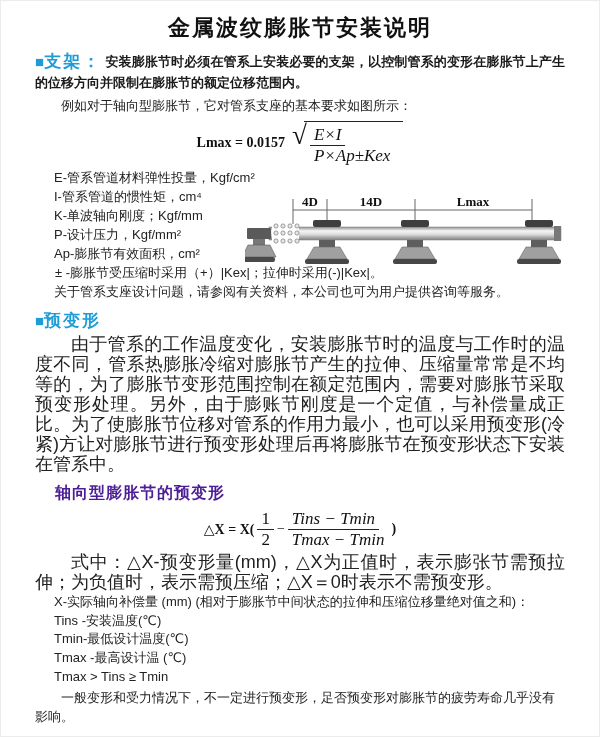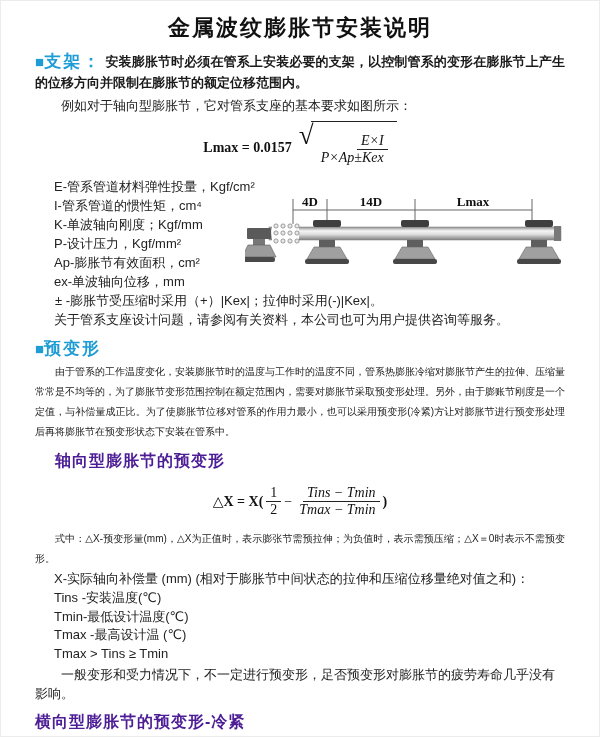--- a/index.html
+++ b/index.html
@@ -9,32 +9,32 @@
   .title{margin:12px 0 8px;text-align:center;font-size:22px;font-weight:bold;color:#111;letter-spacing:2px;}
   .content{padding:0 34px;position:relative;}
   .p-intro{margin:4px 0 0;font-size:13px;line-height:21px;font-weight:bold;color:#1a1a1a;text-align:justify;}
   .marker{color:#1e9cd6;font-size:15px;vertical-align:-1px;}
   .sec-title{color:#1e9cd6;font-size:17px;font-weight:bold;letter-spacing:2px;vertical-align:-1px;}
   .p-example{margin:2px 0 0;font-size:13px;line-height:21px;text-indent:2em;}
   .formula-row{display:flex;justify-content:center;align-items:center;margin:5px 0 2px;
                font-family:"Liberation Serif","DejaVu Serif",serif;font-size:14px;color:#111;}
   .f-bold{font-weight:bold;}
   .ital{font-style:italic;}
-  .frac{display:inline-flex;flex-direction:column;align-items:flex-end;vertical-align:middle;
-        margin:8px 3px;line-height:1.15;font-size:14px;}
+  .frac{display:inline-flex;flex-direction:column;align-items:flex-start;vertical-align:middle;
+        margin:0 3px;line-height:1.15;font-size:17px;}
   .frac .fn{padding:0 4px;border-bottom:1px solid #222;}
   .frac .fd{padding:0 4px;}
   .sqrt{display:inline-flex;align-items:flex-start;margin-left:7px;}
   .sqrt-sign{font-size:27px;line-height:0.95;font-weight:normal;transform:translateY(2px);}
   .sqrt-body{border-top:1.4px solid #222;padding:3px 6px 0 3px;margin-left:-3px;}
   .legend{margin-top:3px;font-size:13px;line-height:19px;color:#222;}
   .legend .li{margin-left:19px;}
   .legend .pm{margin-left:20px;}
   .sec2-head{margin:9px 0 0;}
-  .para{margin:3px 0 0;font-size:10px;line-height:20px;text-align:justify;text-indent:2em;}
+  .para{margin:3px 0 0;font-size:18px;line-height:20px;text-align:justify;text-indent:2em;}
   .sub-head{margin:9px 0 0 20px;font-size:16px;font-weight:bold;color:#4c1d95;letter-spacing:1px;}
   .sub-head.flush{margin-left:0;}
   .x-line{margin-left:19px;font-size:13px;line-height:19.5px;}
   .temp-line{margin-left:19px;font-size:13px;line-height:18.8px;}
   .note-line{margin:1px 0 0;font-size:13px;line-height:19px;text-indent:2em;}
   .diagram{position:absolute;left:244px;top:190px;}
   .diagram text{font-family:"Liberation Serif","DejaVu Serif",serif;font-weight:bold;font-size:13px;fill:#111;}
 </style>
 </head>
 <body>
@@ -61,21 +61,20 @@
         </span>
       </span>
     </div>
 
     <div class="legend">
       <div class="li">E-管系管道材料弹性投量，Kgf/cm²</div>
       <div class="li">I-管系管道的惯性矩，cm⁴</div>
       <div class="li">K-单波轴向刚度；Kgf/mm</div>
       <div class="li">P-设计压力，Kgf/mm²</div>
       <div class="li">Ap-膨胀节有效面积，cm²</div>
-      <div class="li">ex-单波轴向位移，mm</div>
       <div class="pm">± -膨胀节受压缩时采用（+）|Kex|；拉伸时采用(-)|Kex|。</div>
       <div class="li">关于管系支座设计问题，请参阅有关资料，本公司也可为用户提供咨询等服务。</div>
     </div>
 
     <p class="p-intro sec2-head"><span class="marker">■</span><span class="sec-title">预变形</span></p>
 
     <p class="para">由于管系的工作温度变化，安装膨胀节时的温度与工作时的温度不同，管系热膨胀冷缩对膨胀节产生的拉伸、压缩量常常是不均等的，为了膨胀节变形范围控制在额定范围内，需要对膨胀节采取预变形处理。另外，由于膨账节刚度是一个定值，与补偿量成正比。为了使膨胀节位移对管系的作用力最小，也可以采用预变形(冷紧)方让对膨胀节进行预变形处理后再将膨胀节在预变形状态下安装在管系中。</p>
 
     <div class="sub-head">轴向型膨胀节的预变形</div>
 

